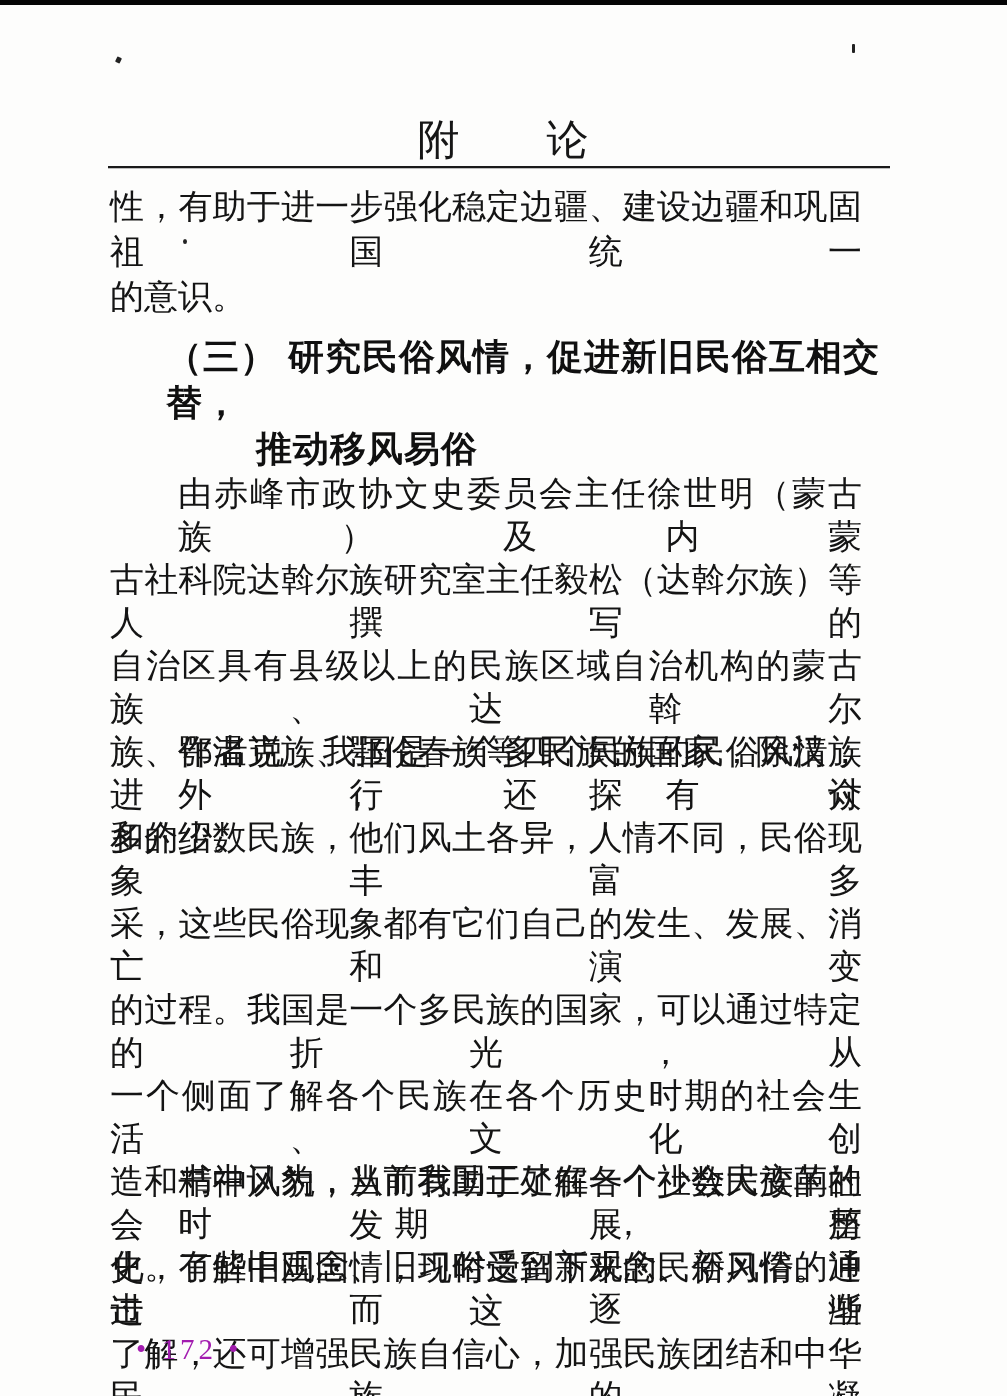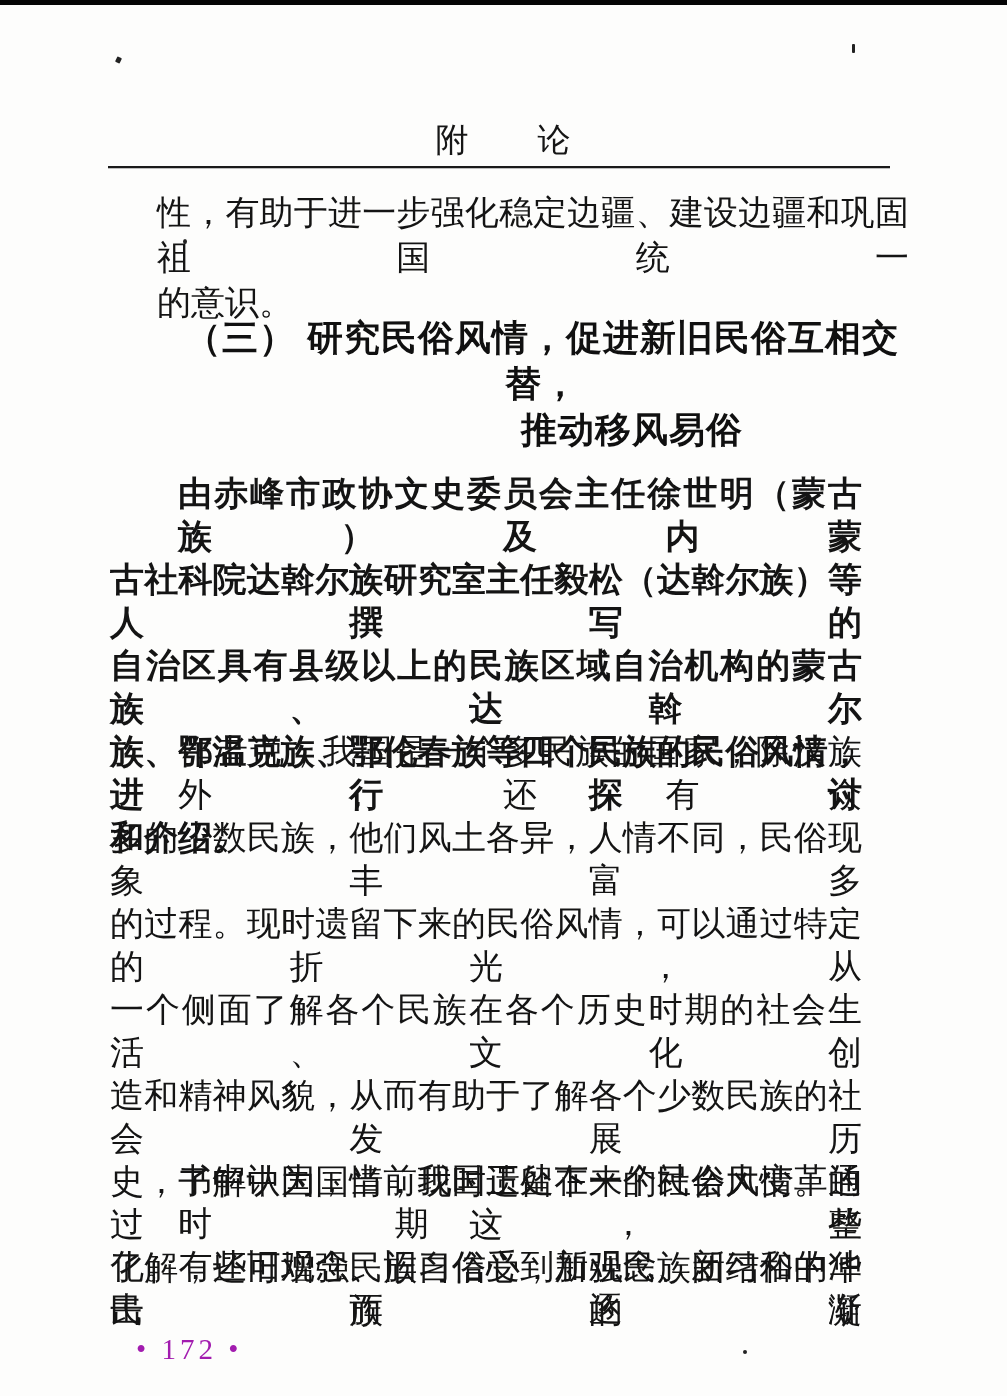--- a/index.html
+++ b/index.html
@@ -17,49 +17,48 @@
     background:#050505;
   }
   .speck{position:absolute;background:#222;border-radius:1px;}
   .speck.s1{left:116px;top:57px;width:5px;height:6px;transform:rotate(25deg);}
   .speck.s2{left:852px;top:44px;width:3px;height:9px;}
   .speck.s3{left:183px;top:239px;width:4px;height:5px;border-radius:50%;}
   .speck.s4{left:743px;top:1350px;width:4px;height:4px;border-radius:50%;}
   .running-head{
     position:absolute;top:121px;left:0;width:1007px;
     text-align:center;
-    font-size:33px;line-height:38px;
+    font-size:42px;line-height:38px;
     white-space:pre;
     letter-spacing:1px;
     color:#161616;
   }
   .head-rule{
     position:absolute;top:166px;left:108px;width:782px;height:2px;
     background:#1a1a1a;
     box-shadow:0 1px 0 rgba(0,0,0,0.25);
   }
   .textcol{
     position:absolute;left:110px;width:752px;
     font-size:34px;
     color:#141414;
   }
   .textcol .line{display:block;width:100%;}
   .line.j{text-align:justify;text-align-last:justify;}
   .line.first{padding-left:68px;box-sizing:border-box;}
-  #para1{top:190px;line-height:45px;margin-left:47px;}
+  #para1{top:184px;line-height:45px;}
   #section-heading{
-    top:315px;line-height:46px;
+    top:334px;line-height:46px;
     font-family:"Liberation Sans","DejaVu Sans",sans-serif;
     font-weight:bold;font-size:36px;color:#101010;
     letter-spacing:1px;
-    text-align:center;
   }
   #section-heading .h-line1{padding-left:56px;}
   #section-heading .h-line2{padding-left:146px;}
-  #para2{top:472px;line-height:43px;font-weight:bold;}
+  #para2{top:472px;line-height:43px;}
   #para3{top:730px;line-height:43px;}
   #para4{top:1159px;line-height:43px;}
   .page-number{
     position:absolute;top:1333px;left:136px;
     font-size:29px;letter-spacing:4px;
     color:#a21caf;
     white-space:pre;
   }
 </style>
 </head>
@@ -90,21 +89,22 @@
     <span class="line j first">由赤峰市政协文史委员会主任徐世明（蒙古族）及内蒙</span>
     <span class="line j">古社科院达斡尔族研究室主任毅松（达斡尔族）等人撰写的</span>
     <span class="line j">自治区具有县级以上的民族区域自治机构的蒙古族、达斡尔</span>
     <span class="line j">族、鄂温克族、鄂伦春族等四个民族的民俗风情，进行探讨</span>
     <span class="line">和介绍。</span>
   </div>
 
   <div class="textcol" id="para3">
     <span class="line j first">作者说，我国是一个多民族的国家，除汉族外，还有众</span>
     <span class="line j">多的少数民族，他们风土各异，人情不同，民俗现象丰富多</span>
-    <span class="line j">的过程。现时遗留下来的民俗风情，可以通过特定的折光，从</span>
+    <span class="line j">采，这些民俗现象都有它们自己的发生、发展、消亡和演变</span>
+    <span class="line j">的过程。我国是一个多民族的国家，可以通过特定的折光，从</span>
     <span class="line j">一个侧面了解各个民族在各个历史时期的社会生活、文化创</span>
     <span class="line j">造和精神风貌，从而有助于了解各个少数民族的社会发展历</span>
     <span class="line j">史，了解中国国情，现时遗留下来的民俗风情。通过这些</span>
     <span class="line j">了解，还可增强民族自信心，加强民族团结和中华民族的凝</span>
 
   </div>
 
   <div class="textcol" id="para4">
     <span class="line j first">书中认为，当前我国正处在一个社会大变革的时期，整</span>
     <span class="line j">化。有些旧观念、旧习俗受到新观念、新习俗的冲击而逐渐</span>

